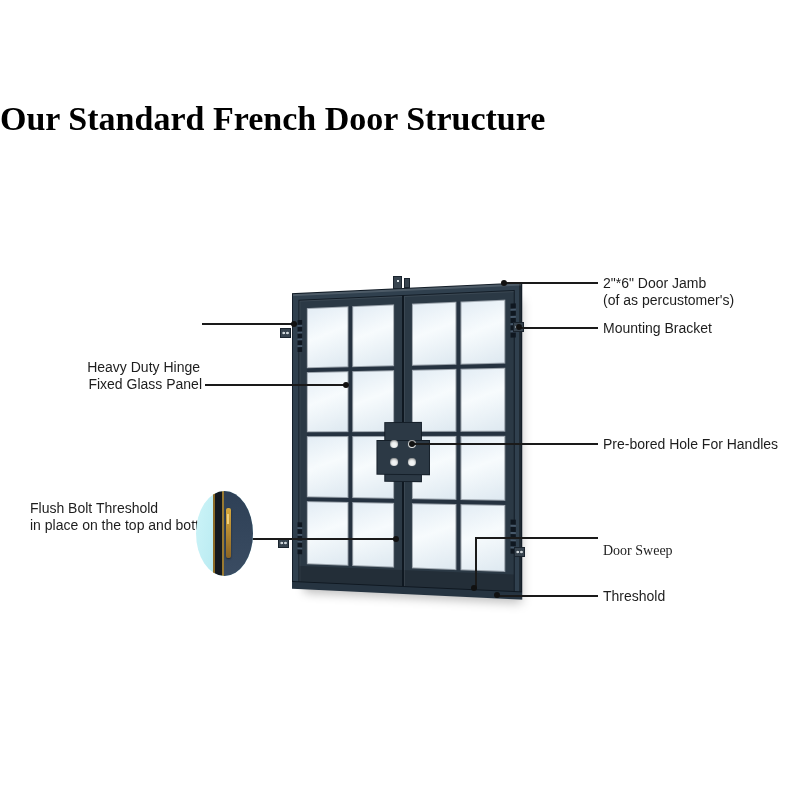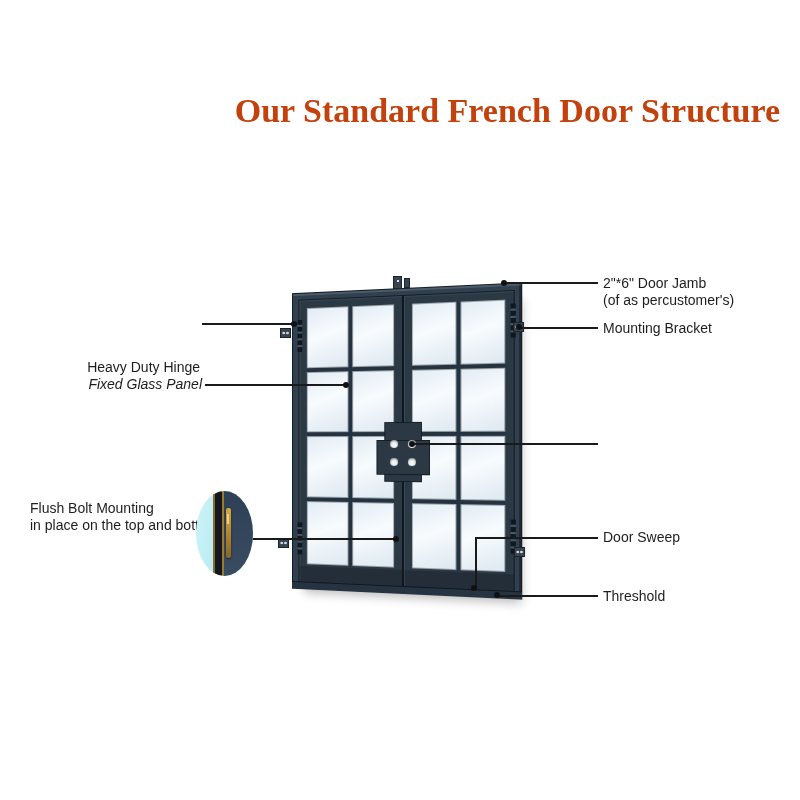--- a/index.html
+++ b/index.html
@@ -1,20 +1,20 @@
 <!DOCTYPE html>
 <html><head>
 <meta charset="utf-8">
 <style>
   html,body{margin:0;padding:0;background:#ffffff;}
   #canvas{position:relative;width:800px;height:800px;background:#ffffff;overflow:hidden;
           font-family:"Liberation Sans",sans-serif;}
   
-  .title{position:absolute;left:0;right:20px;top:92px;text-align:right;
-         font-family:"Liberation Serif",serif;font-weight:bold;font-size:34px;color:#c2410c;}
+  .title{position:absolute;left:0;right:20px;top:100px;text-align:left;
+         font-family:"Liberation Serif",serif;font-weight:bold;font-size:34px;color:#000000;}
   
   .door-wrap{position:absolute;left:287px;top:288px;width:232px;height:306px;z-index:1;
              transform:perspective(430px) rotateY(-7.6deg);
              box-shadow:6px 10px 10px -7px rgba(0,0,0,.28);}
   .jamb{position:absolute;inset:0;background:#30404e;border:1px solid #121c26;
         box-shadow:inset 0 2px 0 rgba(255,255,255,.14), inset -2px -2px 0 rgba(0,0,0,.35);}
   .leaf{position:absolute;top:7px;height:292px;width:109px;background:#2b3945;
         border:1px solid #121c26;box-sizing:border-box;
         box-shadow:inset 1px 1px 0 rgba(255,255,255,.08), inset 0 -16px 0 rgba(0,0,0,.18);}
   .leaf.left{left:7px;} .leaf.right{left:116px;}
@@ -138,36 +138,37 @@
 
   <div class="cl h" style="left:475px;top:537px;width:123px;"></div>
   <div class="cl v" style="left:475px;top:537px;height:52px;"></div>
   <div class="dot" style="left:471px;top:585px;"></div>
 
   <div class="cl h" style="left:497px;top:595px;width:101px;"></div>
   <div class="dot" style="left:494px;top:592px;"></div>
 
   <div class="lbl r" style="right:600px;top:315px;margin-top:44px;">Heavy Duty Hinge</div>
 
-  <div class="lbl r" style="right:598px;top:376px;font-style:italic;">Fixed Glass Panel</div>
+  <div class="lbl r" style="right:598px;top:376px;">Fixed Glass Panel</div>
 
   <div class="lbl" style="left:30px;top:500px;">
-    <div>Flush Bolt Mounting</div>
+    <div>Flush Bolt Threshold</div>
     <div>in place on the top and bottom</div>
   </div>
 
   <div class="lbl" style="left:603px;top:275px;">
     <div>2"*6" Door Jamb</div>
     <div>(of as percustomer's)</div>
   </div>
 
   <div class="lbl" style="left:603px;top:320px;text-align:center;">Mounting Bracket</div>
 
+  <div class="lbl" style="left:603px;top:436px;">Pre-bored Hole For Handles</div>
 
-  <div class="lbl" style="left:603px;top:529px;">Door Sweep</div>
+  <div class="lbl" style="left:603px;top:542px;font-family:Liberation Serif, serif;">Door Sweep</div>
 
   <div class="lbl" style="left:603px;top:588px;">Threshold</div>
 
   <div class="inset">
     <div class="goldL"></div>
     <div class="darkstrip"></div>
     <div class="goldR"></div>
     <div class="navy"></div>
     <div class="bolt"></div>
   </div>

